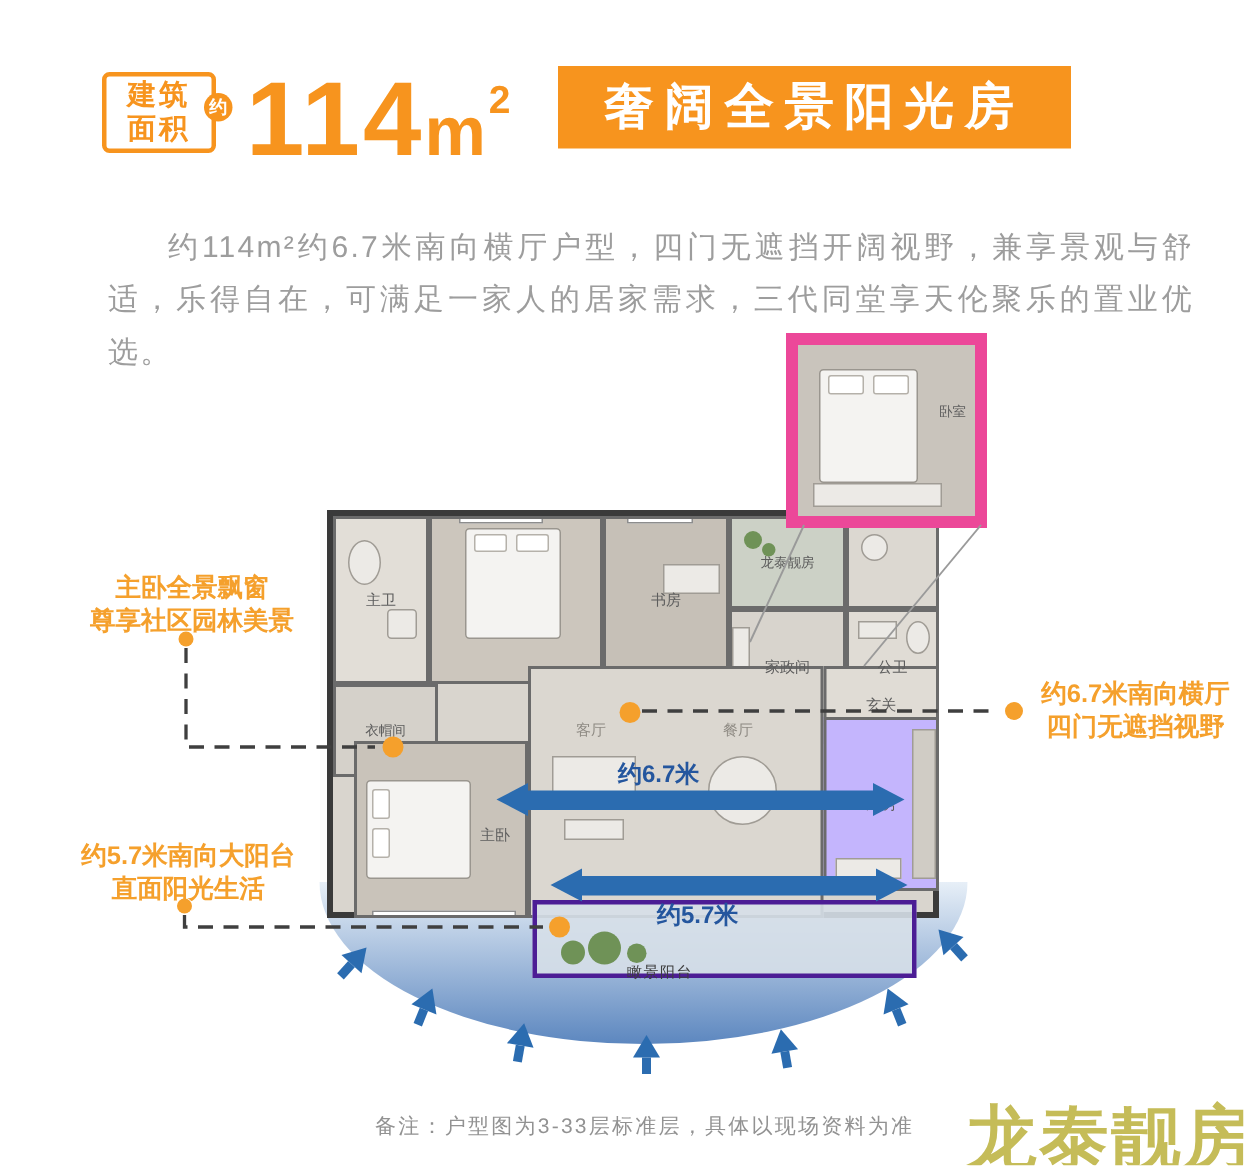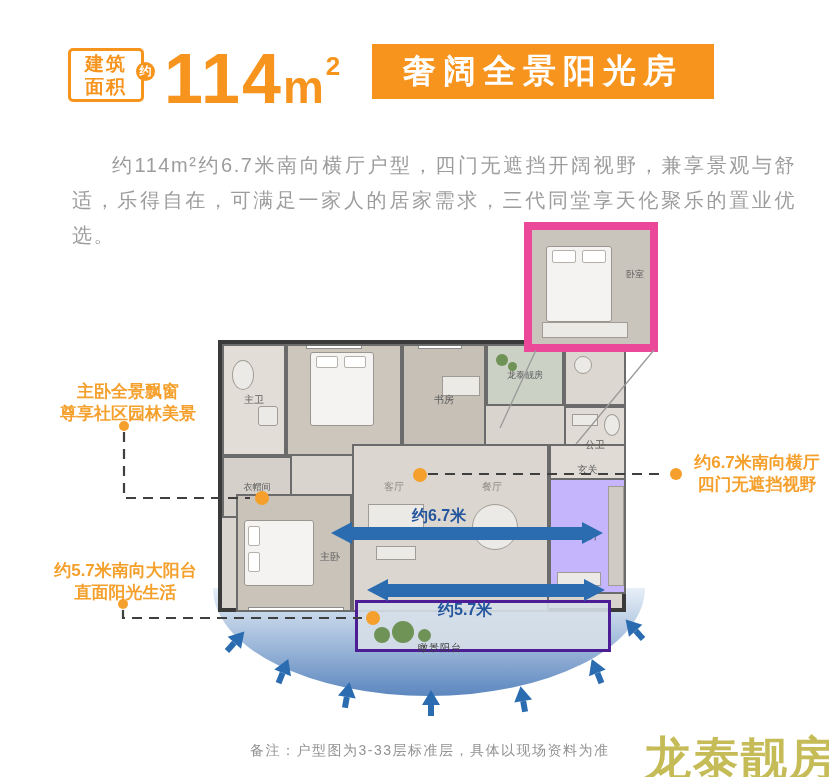--- a/index.html
+++ b/index.html
@@ -143,20 +143,24 @@
       <div class="room" style="left:264px;top:0;width:78px;height:62px;background:#ccd1c6;">
         <span class="plantdot" style="left:8px;top:8px;width:12px;height:12px;"></span>
         <span class="plantdot" style="left:20px;top:16px;width:9px;height:9px;"></span>
         <span class="rlabel" style="font-size:9px;">龙泰靓房</span>
       </div>
 
       <div class="room" style="left:342px;top:0;width:62px;height:62px;background:#dcd8d1;">
         <span class="furn" style="left:8px;top:10px;width:18px;height:18px;border-radius:50%;"></span>
       </div>
 
+      <div class="room" style="left:264px;top:62px;width:78px;height:78px;background:#d8d4cd;">
+        <span class="furn hatch" style="left:0;top:10px;width:12px;height:56px;"></span>
+        <span class="rlabel">家政间</span>
+      </div>
 
       <div class="room" style="left:342px;top:62px;width:62px;height:78px;background:#e0dcd5;">
         <span class="furn" style="left:6px;top:6px;width:26px;height:12px;"></span>
         <span class="furn" style="left:38px;top:6px;width:16px;height:22px;border-radius:50%;"></span>
         <span class="rlabel">公卫</span>
       </div>
 
       <div class="room hatch" style="left:0;top:112px;width:70px;height:62px;background:#d5d1ca;">
         <span class="rlabel" style="background:#d5d1ca;padding:0 2px;font-size:9px;">衣帽间</span>
       </div>

